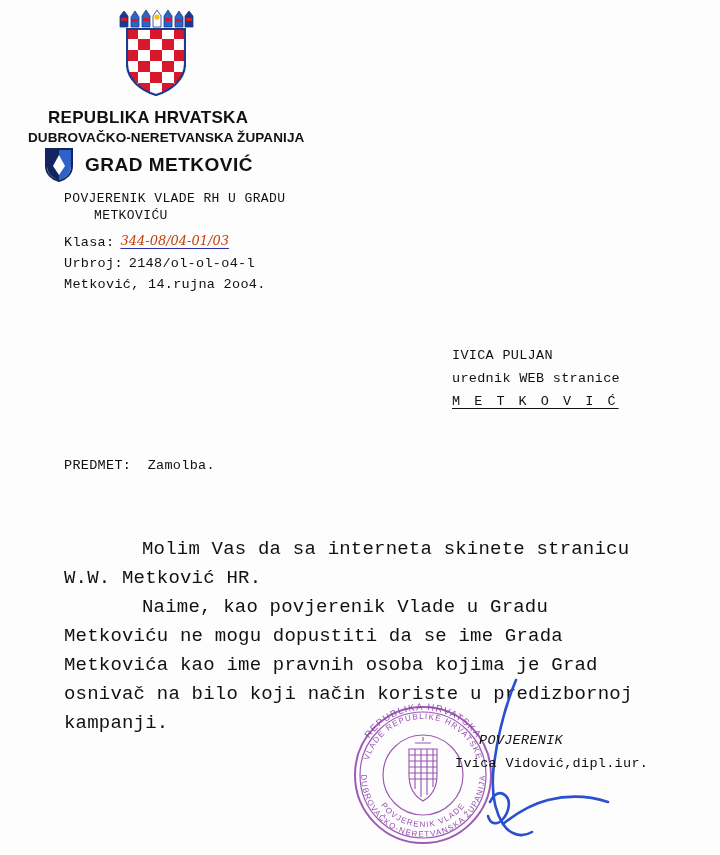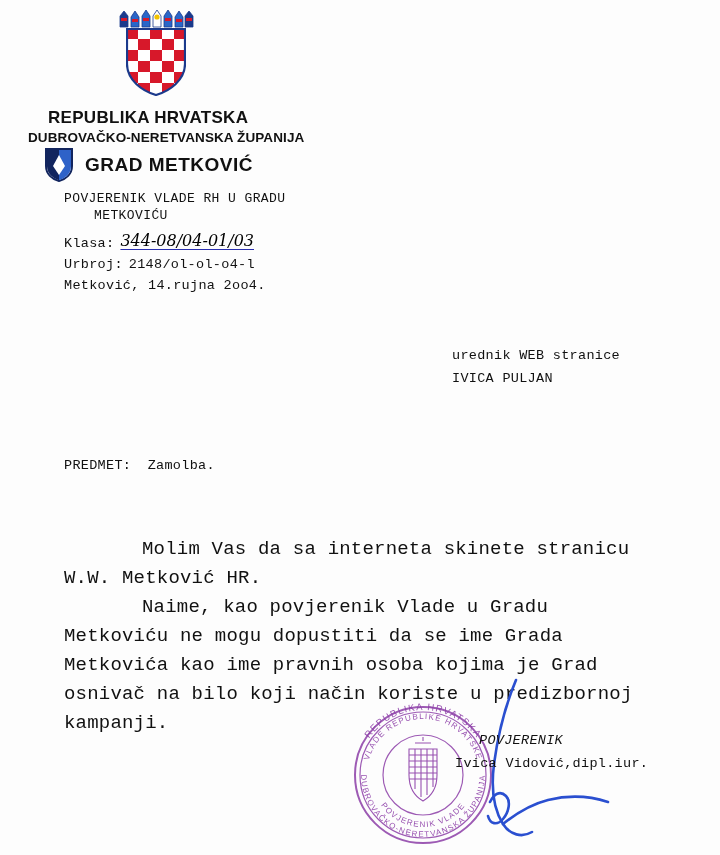--- a/index.html
+++ b/index.html
@@ -101,22 +101,22 @@
     line-height: 21px;
     letter-spacing: 0.3px;
   }
   .klasa-row {
     display: flex;
     align-items: baseline;
   }
   .klasa-hand {
     font-family: "DejaVu Serif", serif;
     font-style: italic;
-    color: #000000;
-    font-size: 16px;
+    color: #c2410c;
+    font-size: 13px;
     margin-left: 6px;
     position: relative;
     top: -1px;
     letter-spacing: 0px;
     text-decoration: underline;
     text-decoration-color: #2a2fb0;
     text-underline-offset: 3px;
   }
 
   
@@ -278,22 +278,23 @@
       <span class="klasa-hand">344-08/04-01/03</span>
     </div>
     <div class="klasa-row">
       <span>Urbroj:</span>
       <span style="margin-left:6px">2148/ol-ol-o4-l</span>
     </div>
     <div>Metković, 14.rujna 2oo4.</div>
   </div>
 
   <div class="addressee mono">
+    <div>IVICA PULJAN</div>
     <div>urednik WEB stranice</div>
-    <div>IVICA PULJAN</div>
+    <div class="city">M E T K O V I Ć</div>
   </div>
 
   <div class="subject mono">
     <span>PREDMET:</span>
     <span style="margin-left:8px">Zamolba.</span>
   </div>
 
   <div class="body-text mono">
     <p>Molim Vas da sa interneta skinete stranicu W.W. Metković HR.</p>
     <p class="cont">Naime, kao povjerenik Vlade u Gradu Metkoviću ne mogu dopustiti da se ime Grada Metkovića kao ime pravnih osoba kojima je Grad osnivač na bilo koji način koriste u predizbornoj kampanji.</p>

